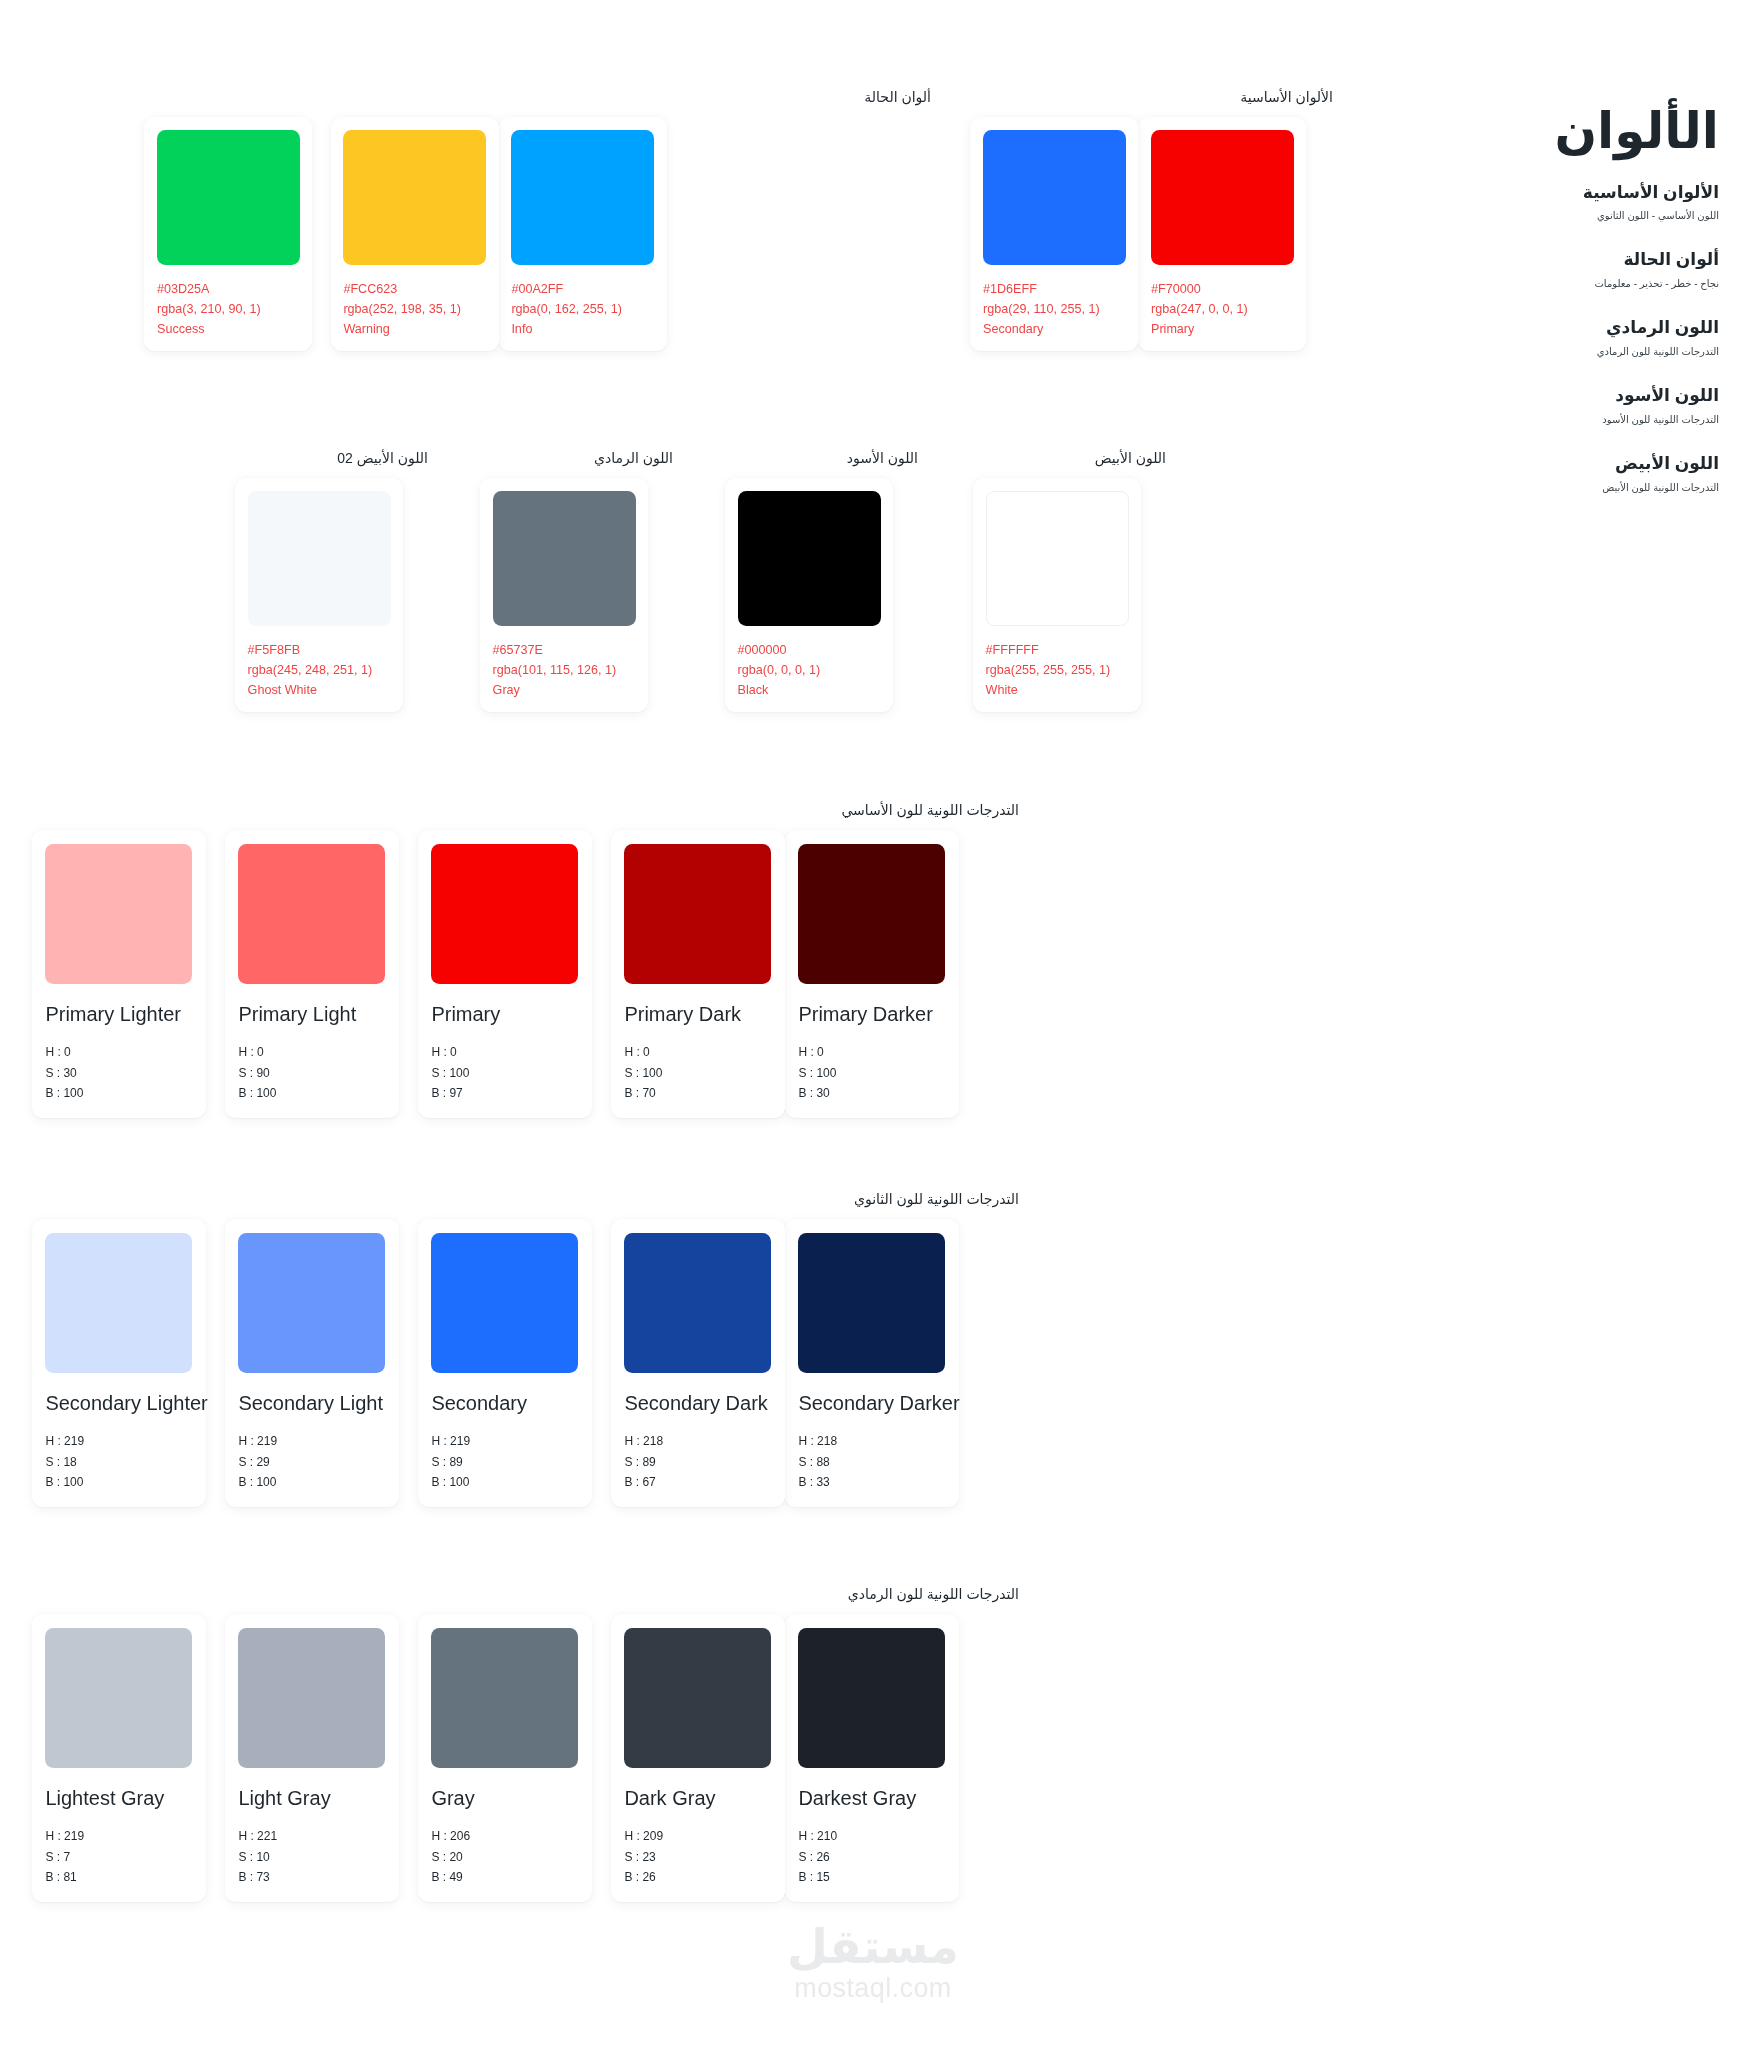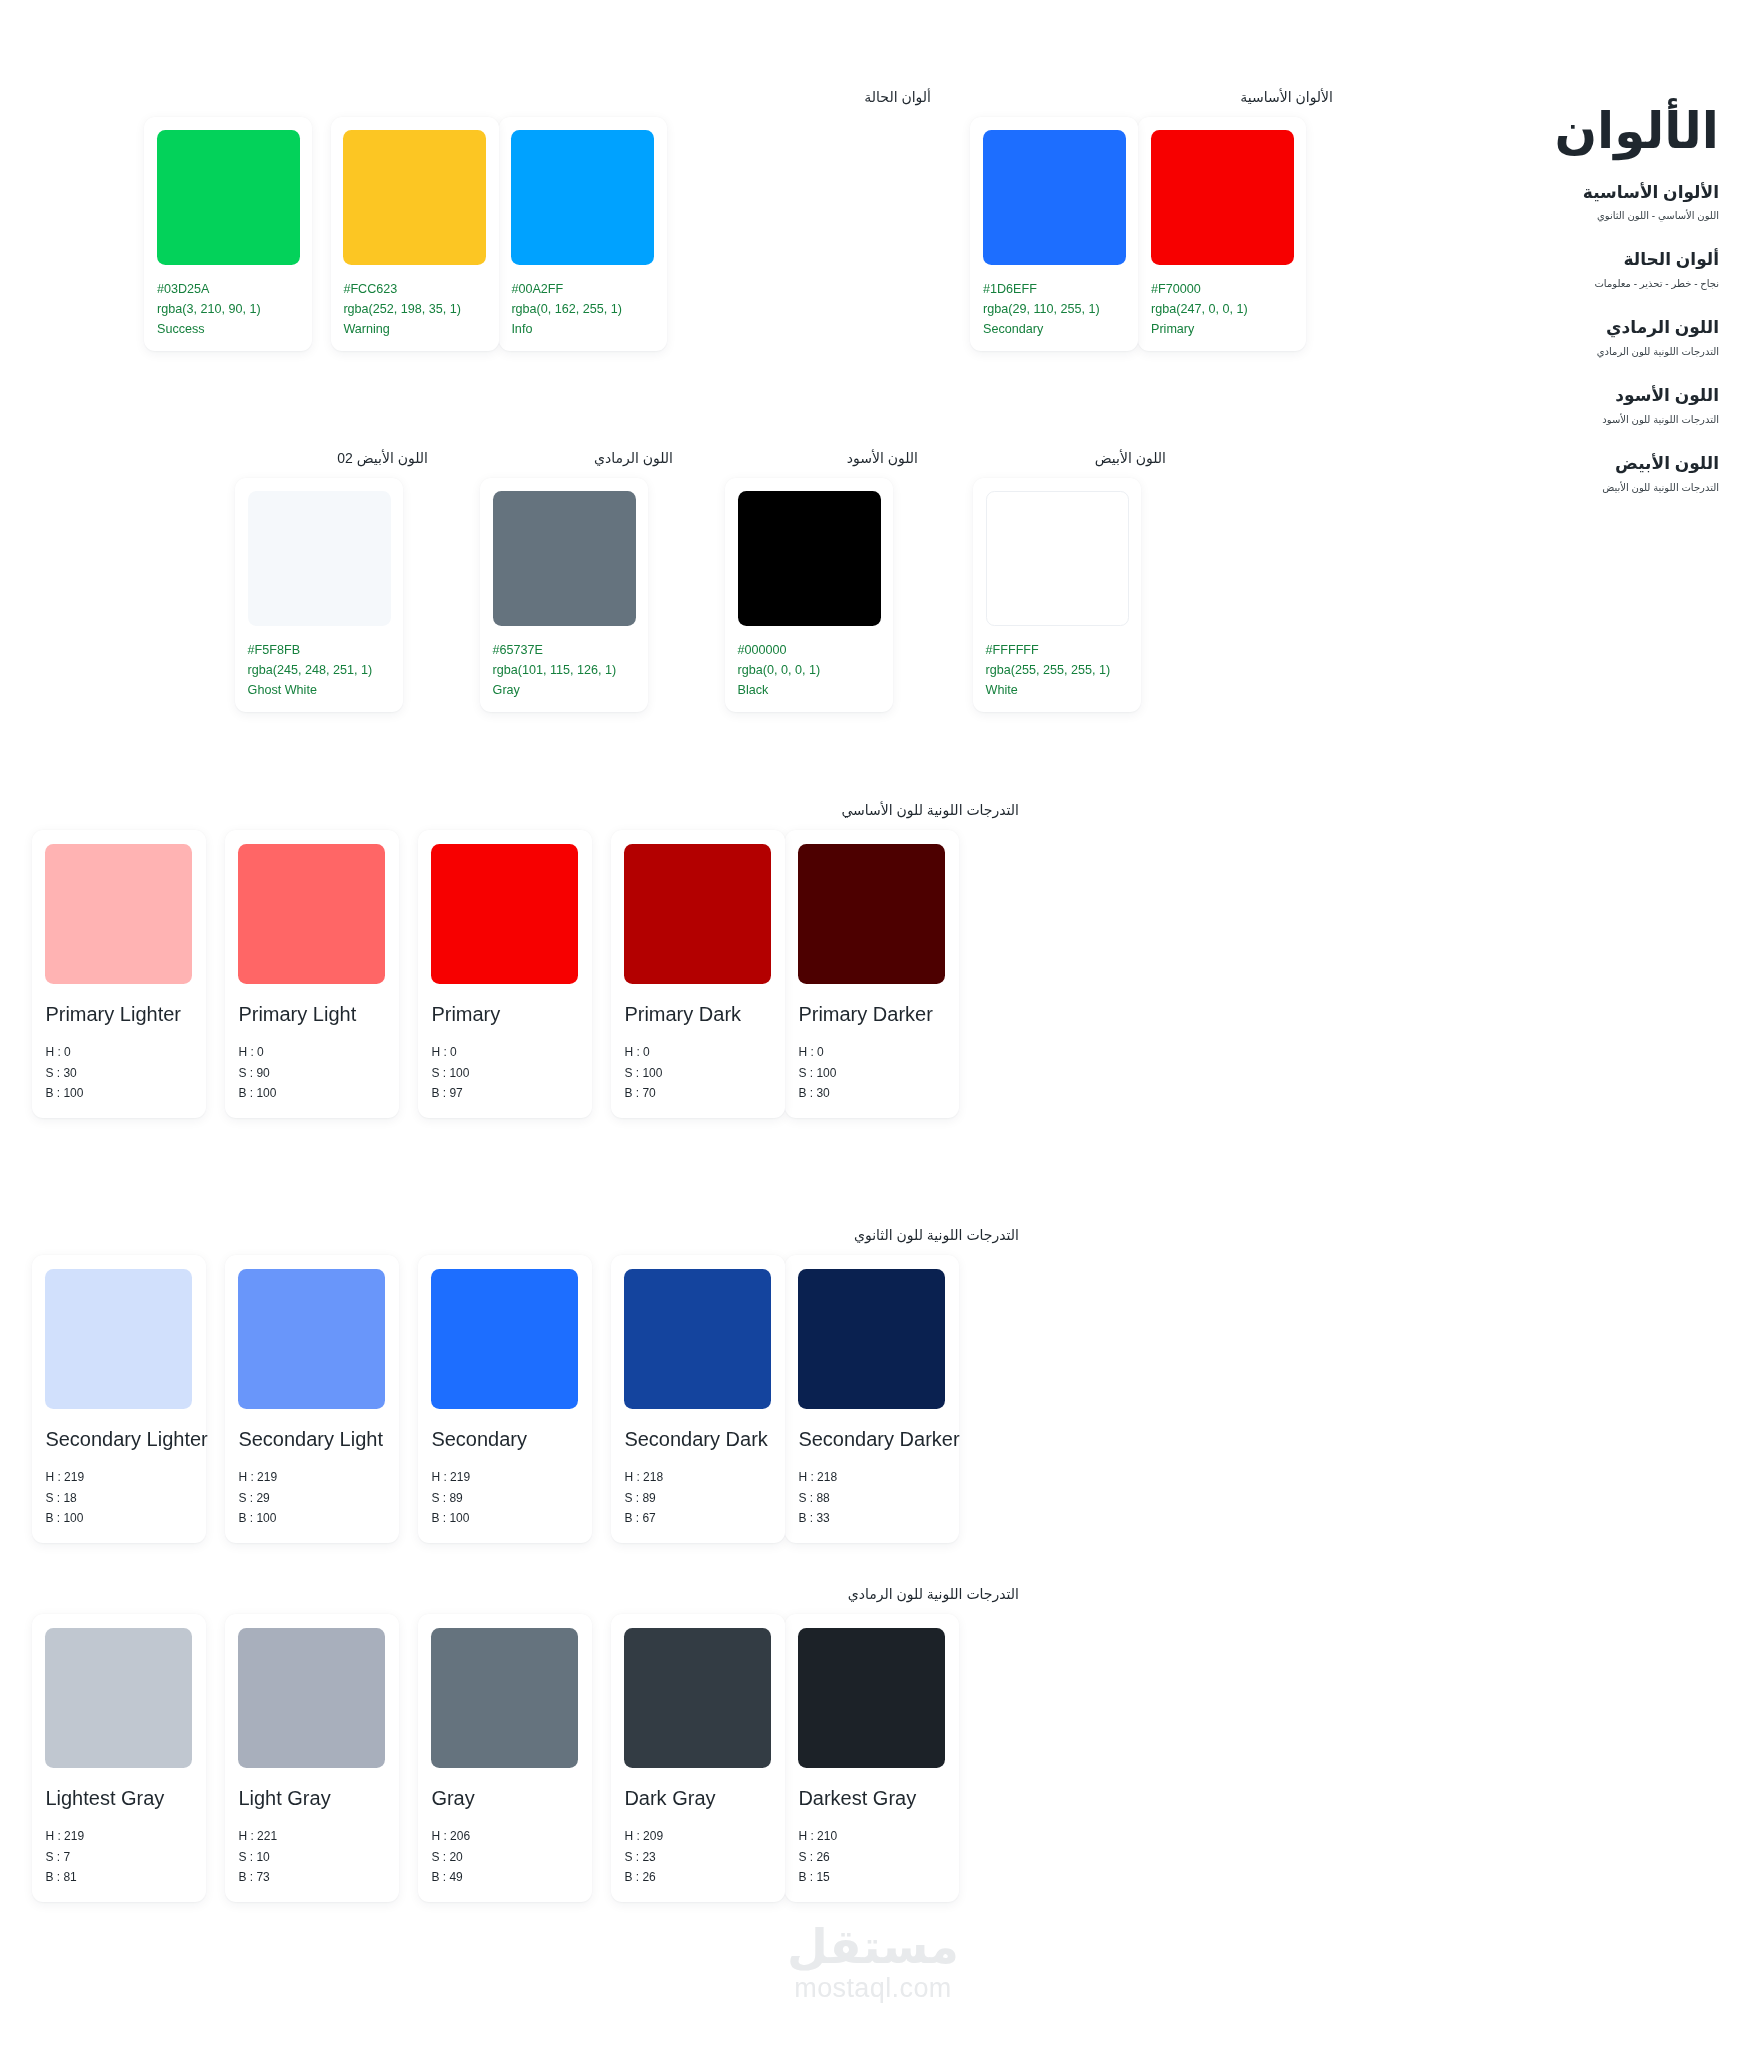--- a/index.html
+++ b/index.html
@@ -96,21 +96,21 @@
   .hexcard .swatch {
     width: 143px;
     height: 135px;
     border-radius: 8.4px;
   }
   .hexcard .swatch.bordered { border: 1.3px solid #eceff3; }
   .hexcard .meta { margin-top: 15px; }
   .hexcard .meta div {
     font-size: 12.6px;
     line-height: 1.58;
-    color: #15803d;
+    color: #ef4444;
     font-weight: 400;
     white-space: nowrap;
   }
 
   
   .tintcard {
     width: 174px;
     padding: 13.4px 13.4px 14.3px 13.4px;
     margin-left: 19px;
   }
@@ -333,21 +333,21 @@
         <div class="hsb">
           <div>H : 0</div>
           <div>S : 100</div>
           <div>B : 30</div>
         </div>
       </div>
 
     </div>
   </div>
 
-  <div class="section" style="top:1190px; right:348px; width:1006px;margin-top:36px;">
+  <div class="section" style="top:1190px; right:348px; width:1006px;">
     <div class="section-label">التدرجات اللونية للون الثانوي</div>
     <div class="cards">
 
       <div class="card tintcard">
         <div class="swatch" style="background:#D1E0FC"></div>
         <div class="tname">Secondary Lighter</div>
         <div class="hsb">
           <div>H : 219</div>
           <div>S : 18</div>
           <div>B : 100</div>

